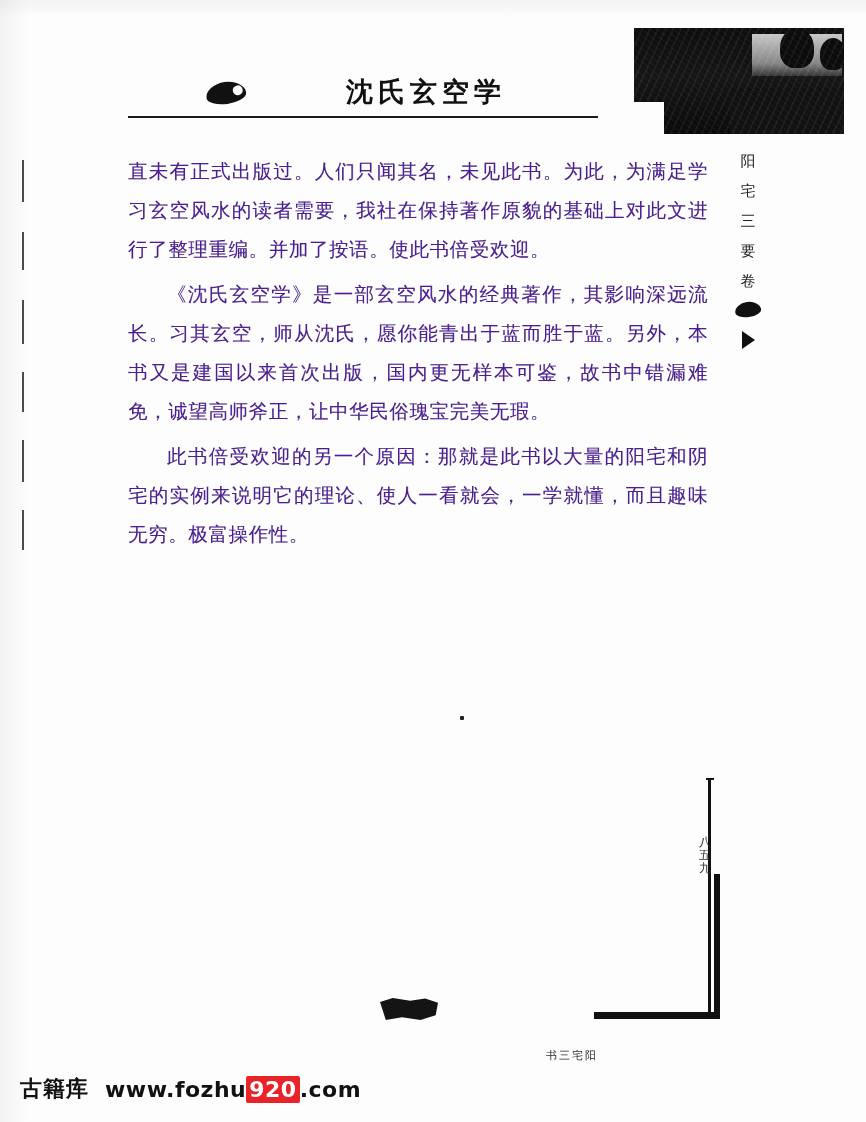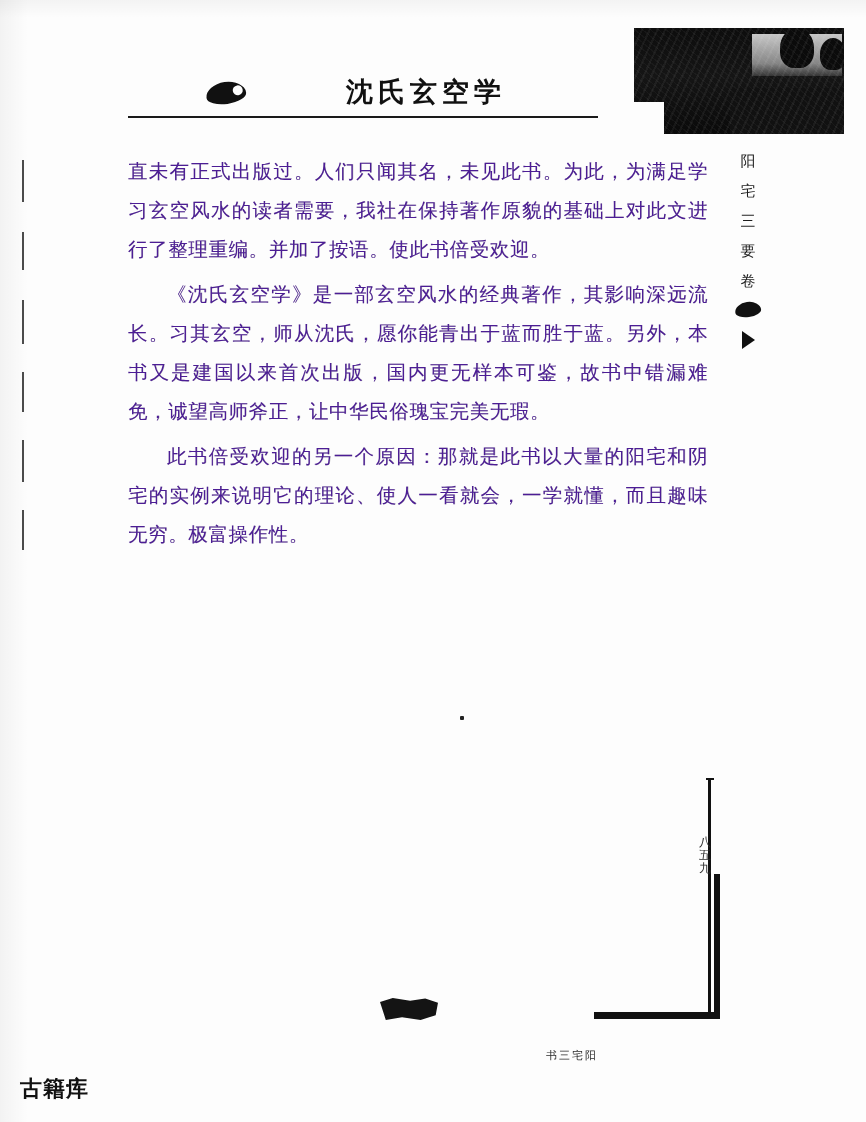--- a/index.html
+++ b/index.html
@@ -360,15 +360,16 @@
     <div class="v"></div>
     <div class="v2"></div>
     <div class="vtext">八五九</div>
   </div>
   <div id="corner-base"></div>
   <div id="small-caption">书三宅阳</div>
   <div id="ink-blob"></div>
 
   <div id="footer">
     <span class="fo-label">古籍库</span>
+    <span class="fo-url"><span>www.fozhu</span><span class="fo-highlight">920</span><span>.com</span></span>
   </div>
 
 </div>
 
 </body></html>

